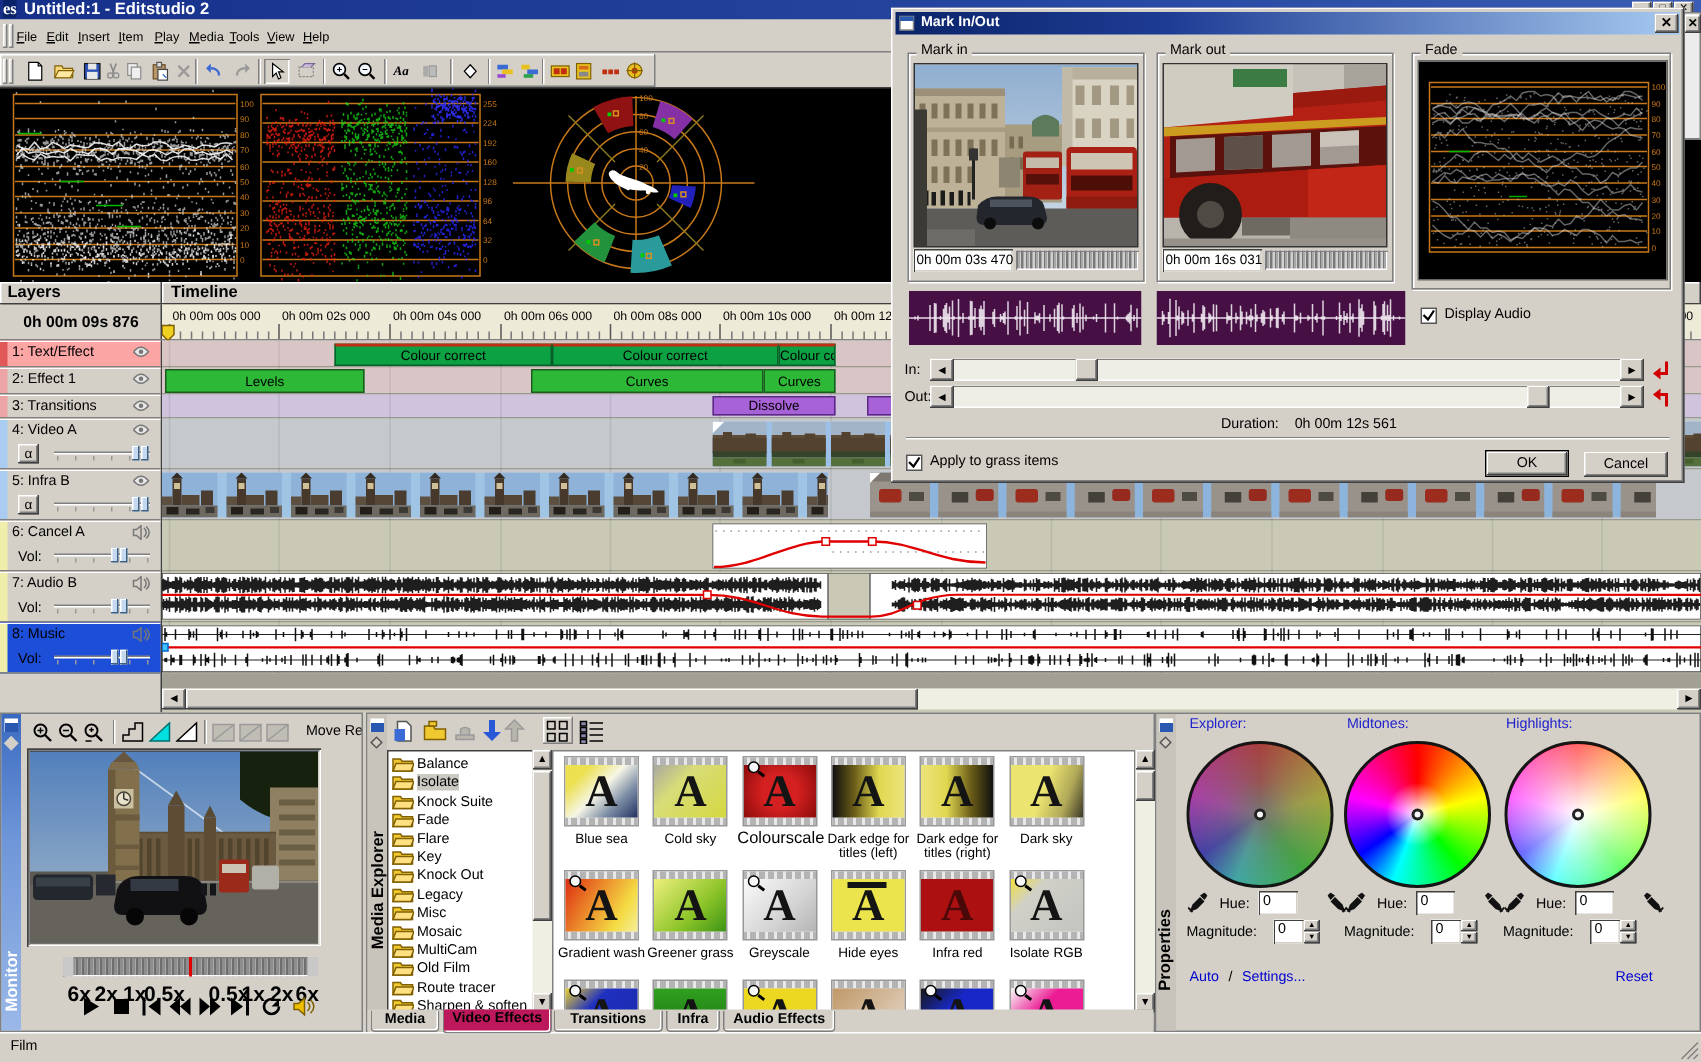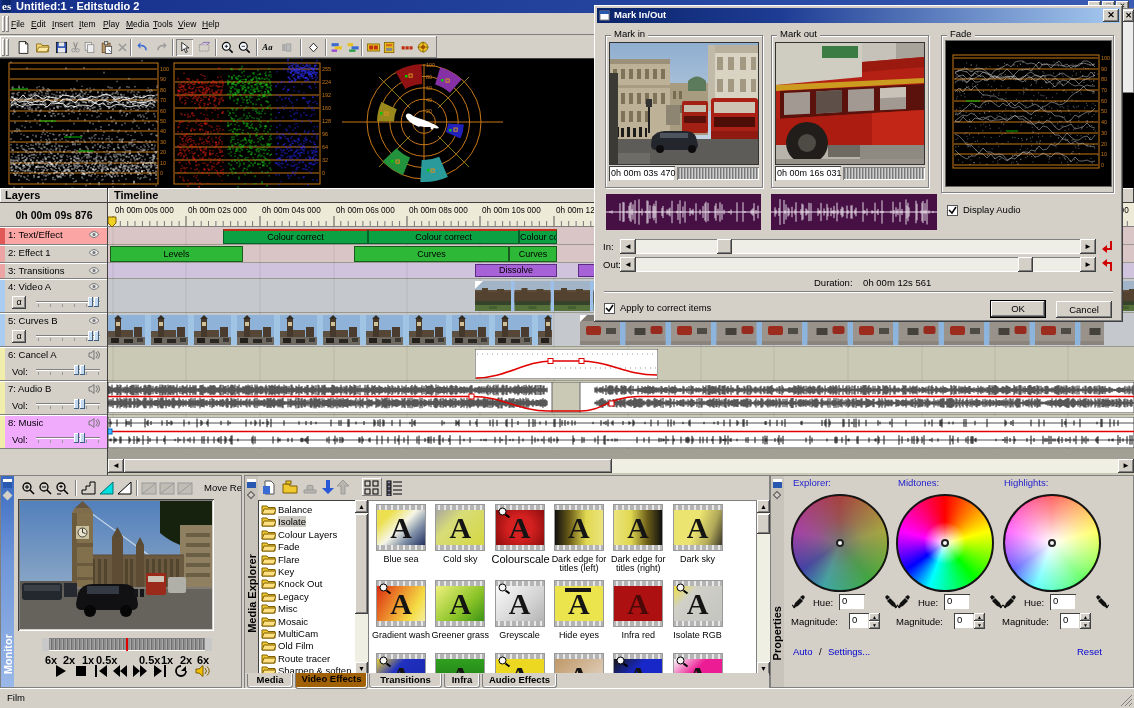--- a/index.html
+++ b/index.html
@@ -3,21 +3,21 @@
 *{margin:0;padding:0;box-sizing:border-box}
 html,body{width:1134px;height:708px}
 body{position:relative;font-family:"Liberation Sans",sans-serif;background:#d4d0c8;overflow:hidden;font-size:9.5px;color:#000}
 .abs{position:absolute}
 .raised{box-shadow:inset -1px -1px #404040,inset 1px 1px #fff,inset -2px -2px #808080,inset 2px 2px #d4d0c8}
 .r1{box-shadow:inset -1px -1px #404040,inset 1px 1px #fff}
 .r2{box-shadow:inset -1px -1px #808080,inset 1px 1px #fff}
 .sunken{box-shadow:inset 1px 1px #404040,inset -1px -1px #fff,inset 2px 2px #808080,inset -2px -2px #d4d0c8}
 .s1{box-shadow:inset 1px 1px #808080,inset -1px -1px #fff}
 .s2{box-shadow:inset 1px 1px #404040,inset -1px -1px #d4d0c8}
-.grip{width:3px;box-shadow:inset -1px -1px #808080,inset 1px 1px #fff}.t9{font-size:11px}.b{font-weight:bold}.f11{font-size:11px}
+.grip{width:3px;box-shadow:inset -1px -1px #808080,inset 1px 1px #fff}.t9{font-size:14px}.b{font-weight:bold}.f11{font-size:11px}
 .btn{background:#d4d0c8;box-shadow:inset -1px -1px #404040,inset 1px 1px #fff,inset -2px -2px #808080,inset 2px 2px #d4d0c8}
 .gb{border:1px solid #808080;box-shadow:inset 1px 1px #fff,1px 1px #fff}
 .wheel{position:absolute;border-radius:50%;border:2px solid #151515}
 .link{color:#0000d0}
 </style></head><body>
 <div class="abs" style="left:0;top:0;width:1134px;height:13px;background:linear-gradient(90deg,#16308a,#2546a0 60%,#3a5cb4)">
     <span class="abs" style="left:2px;top:0px;color:#fff;background:#0a246a;font-weight:bold;font-size:11px;font-family:'Liberation Serif',serif">es</span>
     <span class="abs b f11" style="left:16px;top:0px;color:#fff">Untitled:1 - Editstudio 2</span>
     <div class="abs btn" style="left:1088px;top:1px;width:13px;height:10px;font-size:7px;line-height:9px;text-align:center">_</div>
     <div class="abs btn" style="left:1102px;top:1px;width:13px;height:10px;font-size:7px;line-height:10px;text-align:center">□</div>
@@ -282,21 +282,21 @@
       <div class="abs" style="left:50px;top:25px;width:1px;height:3px;background:#999"></div>
       <div class="abs" style="left:62px;top:25px;width:1px;height:3px;background:#999"></div>
       <div class="abs" style="left:74px;top:25px;width:1px;height:3px;background:#999"></div>
       <div class="abs" style="left:86px;top:25px;width:1px;height:3px;background:#999"></div>
       <div class="abs" style="left:98px;top:25px;width:1px;height:3px;background:#999"></div>
       <div class="abs" style="left:88px;top:18px;width:5px;height:10px;background:#c4d8f0;box-shadow:inset -1px -1px #406080,inset 1px 1px #fff"></div>
       <div class="abs" style="left:94px;top:18px;width:5px;height:10px;background:#c4d8f0;box-shadow:inset -1px -1px #406080,inset 1px 1px #fff"></div>
     </div>
     <div class="abs" style="left:0;top:125px;width:107px;height:34px;background:#d4d0c8;border-bottom:1px solid #808080;box-shadow:inset 0 1px #fff">
       <div class="abs" style="left:0;top:1px;width:5px;height:32px;background:#aaccf0"></div>
-      <span class="abs" style="left:8px;top:2px;white-space:nowrap">5: Curves B</span>
+      <span class="abs" style="left:8px;top:2px;white-space:nowrap">5: Infra B</span>
       <div class="abs" style="left:88px;top:3px"><svg width="12" height="9" viewBox="0 0 12 9">
           <path d="M1 4.5q5-6 10 0q-5 6-10 0" fill="#e8e8e8" stroke="#777"></path>
           <circle cx="6" cy="4.5" r="1.5" fill="#777"></circle>
         </svg></div>
       <div class="abs btn" style="left:12px;top:17px;width:14px;height:13px;text-align:center;font-size:9px;line-height:13px">α</div>
       <div class="abs" style="left:36px;top:22px;width:64px;height:1px;background:#808080;box-shadow:0 1px #fff"></div>
       <div class="abs" style="left:38px;top:25px;width:1px;height:3px;background:#999"></div>
       <div class="abs" style="left:50px;top:25px;width:1px;height:3px;background:#999"></div>
       <div class="abs" style="left:62px;top:25px;width:1px;height:3px;background:#999"></div>
       <div class="abs" style="left:74px;top:25px;width:1px;height:3px;background:#999"></div>
@@ -334,21 +334,21 @@
       <div class="abs" style="left:36px;top:22px;width:64px;height:1px;background:#808080;box-shadow:0 1px #fff"></div>
       <div class="abs" style="left:38px;top:25px;width:1px;height:3px;background:#999"></div>
       <div class="abs" style="left:50px;top:25px;width:1px;height:3px;background:#999"></div>
       <div class="abs" style="left:62px;top:25px;width:1px;height:3px;background:#999"></div>
       <div class="abs" style="left:74px;top:25px;width:1px;height:3px;background:#999"></div>
       <div class="abs" style="left:86px;top:25px;width:1px;height:3px;background:#999"></div>
       <div class="abs" style="left:98px;top:25px;width:1px;height:3px;background:#999"></div>
       <div class="abs" style="left:74px;top:18px;width:5px;height:10px;background:#c4d8f0;box-shadow:inset -1px -1px #406080,inset 1px 1px #fff"></div>
       <div class="abs" style="left:80px;top:18px;width:5px;height:10px;background:#c4d8f0;box-shadow:inset -1px -1px #406080,inset 1px 1px #fff"></div>
     </div>
-    <div class="abs" style="left:0;top:227px;width:107px;height:34px;background:#f0abfc;border-bottom:1px solid #808080;box-shadow:inset 0 1px #fff">
+    <div class="abs" style="left:0;top:227px;width:107px;height:34px;background:#1d4ed8;border-bottom:1px solid #808080;box-shadow:inset 0 1px #fff">
       <div class="abs" style="left:0;top:1px;width:5px;height:32px;background:#f0eeaa"></div>
       <span class="abs" style="left:8px;top:2px;white-space:nowrap">8: Music</span>
       <div class="abs" style="left:88px;top:3px"><svg width="12" height="10" viewBox="0 0 12 10">
           <path d="M1 3h2l3-2.5v9L3 7H1z" fill="none" stroke="#777"></path>
           <path d="M8 2q3 3 0 6M9.5 1q4 4 0 8" fill="none" stroke="#777"></path>
         </svg></div>
       <span class="abs" style="left:12px;top:19px">Vol:</span>
       <div class="abs" style="left:36px;top:22px;width:64px;height:1px;background:#808080;box-shadow:0 1px #fff"></div>
       <div class="abs" style="left:38px;top:25px;width:1px;height:3px;background:#999"></div>
       <div class="abs" style="left:50px;top:25px;width:1px;height:3px;background:#999"></div>
@@ -893,21 +893,21 @@
       <span class="abs" style="left:20px;top:4px;white-space:nowrap">Balance</span>
       <div class="abs" style="left:3px;top:16px"><svg width="15" height="11" viewBox="0 0 15 11">
           <path d="M1 10V2h5l1 1.5h7V10z" fill="#f0c830" stroke="#806000"></path>
           <path d="M1 10L3 5h12l-2 5z" fill="#ffe080" stroke="#806000"></path>
         </svg></div>
       <span class="abs" style="left:20px;top:16px;background:#ccc9c2;white-space:nowrap">Isolate</span>
       <div class="abs" style="left:3px;top:29px"><svg width="15" height="11" viewBox="0 0 15 11">
           <path d="M1 10V2h5l1 1.5h7V10z" fill="#f0c830" stroke="#806000"></path>
           <path d="M1 10L3 5h12l-2 5z" fill="#ffe080" stroke="#806000"></path>
         </svg></div>
-      <span class="abs" style="left:20px;top:29px;white-space:nowrap">Colour Layers</span>
+      <span class="abs" style="left:20px;top:29px;white-space:nowrap">Knock Suite</span>
       <div class="abs" style="left:3px;top:41px"><svg width="15" height="11" viewBox="0 0 15 11">
           <path d="M1 10V2h5l1 1.5h7V10z" fill="#f0c830" stroke="#806000"></path>
           <path d="M1 10L3 5h12l-2 5z" fill="#ffe080" stroke="#806000"></path>
         </svg></div>
       <span class="abs" style="left:20px;top:41px;white-space:nowrap">Fade</span>
       <div class="abs" style="left:3px;top:54px"><svg width="15" height="11" viewBox="0 0 15 11">
           <path d="M1 10V2h5l1 1.5h7V10z" fill="#f0c830" stroke="#806000"></path>
           <path d="M1 10L3 5h12l-2 5z" fill="#ffe080" stroke="#806000"></path>
         </svg></div>
       <span class="abs" style="left:20px;top:54px;white-space:nowrap">Flare</span>
@@ -1092,21 +1092,21 @@
         </svg>
       </div>
     </div>
     <div class="abs" style="left:512px;top:24px;width:13px;height:175px;background:#f0efe4">
       <div class="abs btn" style="left:0;top:0;width:13px;height:13px;text-align:center;font-size:7px;line-height:13px">▲</div>
       <div class="abs btn" style="left:0;top:162px;width:13px;height:13px;text-align:center;font-size:7px;line-height:13px">▼</div>
       <div class="abs btn" style="left:0;top:14px;width:13px;height:20px"></div>
     </div>
     <div class="abs" style="left:0;top:197px;width:524px;height:16px;background:#d4d0c8">
       <div class="abs" style="left:2px;height:14px;top:1px;width:46px;background:#d4d0c8;border:1px solid #808080;border-top:0;border-radius:0 0 3px 3px;text-align:center;font-weight:bold;box-shadow:inset -1px -1px #fff">Media</div>
-      <div class="abs" style="left:50px;z-index:2;height:16px;top:0;width:73px;background:#a16207;border:1px solid #808080;border-top:0;border-radius:0 0 3px 3px;text-align:center;font-weight:bold;box-shadow:inset -1px -1px #fff">Video Effects</div>
+      <div class="abs" style="left:50px;z-index:2;height:16px;top:0;width:73px;background:#be185d;border:1px solid #808080;border-top:0;border-radius:0 0 3px 3px;text-align:center;font-weight:bold;box-shadow:inset -1px -1px #fff">Video Effects</div>
       <div class="abs" style="left:124px;height:14px;top:1px;width:73px;background:#d4d0c8;border:1px solid #808080;border-top:0;border-radius:0 0 3px 3px;text-align:center;font-weight:bold;box-shadow:inset -1px -1px #fff">Transitions</div>
       <div class="abs" style="left:199px;height:14px;top:1px;width:36px;background:#d4d0c8;border:1px solid #808080;border-top:0;border-radius:0 0 3px 3px;text-align:center;font-weight:bold;box-shadow:inset -1px -1px #fff">Infra</div>
       <div class="abs" style="left:237px;height:14px;top:1px;width:75px;background:#d4d0c8;border:1px solid #808080;border-top:0;border-radius:0 0 3px 3px;text-align:center;font-weight:bold;box-shadow:inset -1px -1px #fff">Audio Effects</div>
     </div>
   </div>
 <div class="abs" style="left:770px;top:475px;width:364px;height:213px;background:#d4d0c8;border:1px solid #808080">
     <div class="abs" style="left:0;top:0;width:13px;height:211px;background:#c8c4bc">
       <div class="abs" style="left:2px;top:3px;width:9px;height:9px;background:#fff;box-shadow:inset 0 -6px #2858b0"></div>
       <div class="abs" style="left:3px;top:16px;width:6px;height:6px;background:#d4d0c8;border:1px solid #555;transform:rotate(45deg)"></div>
       <span class="abs b" style="left:0px;top:130px;writing-mode:vertical-rl;transform:rotate(180deg);font-size:11px;white-space:nowrap">Properties</span>
@@ -1376,17 +1376,17 @@
       <path d="M12 2v8H4" fill="none" stroke="#d00000" stroke-width="2"></path>
       <path d="M8 6l-5 4 5 4z" fill="#d00000"></path>
       <path d="M12 32v-8H4" fill="none" stroke="#d00000" stroke-width="2"></path>
       <path d="M8 28l-5-4 5-4z" fill="#d00000"></path>
     </svg>
     <span class="abs" style="left:220px;top:272px">Duration:&nbsp;&nbsp;&nbsp;&nbsp;0h 00m 12s 561</span>
     <div class="abs" style="left:10px;top:286px;width:509px;height:2px;box-shadow:inset 0 1px #808080,inset 0 -1px #fff"></div>
     <div class="abs" style="left:10px;top:298px;width:11px;height:11px;background:#fff;border:1px solid #555"><svg width="9" height="9" viewBox="0 0 9 9">
         <path d="M1 4l3 3 4-6" fill="none" stroke="#000" stroke-width="1.5"></path>
       </svg></div>
-    <span class="abs" style="left:26px;top:297px">Apply to correct items</span>
+    <span class="abs" style="left:26px;top:297px">Apply to grass items</span>
     <div class="abs" style="left:396px;top:295px;width:56px;height:18px;border:1px solid #000">
       <div class="abs btn" style="left:0;top:0;width:54px;height:16px;text-align:center;line-height:16px">OK</div>
     </div>
     <div class="abs btn" style="left:462px;top:296px;width:56px;height:17px;text-align:center;line-height:17px">Cancel</div>
   </div>
 </body></html>

